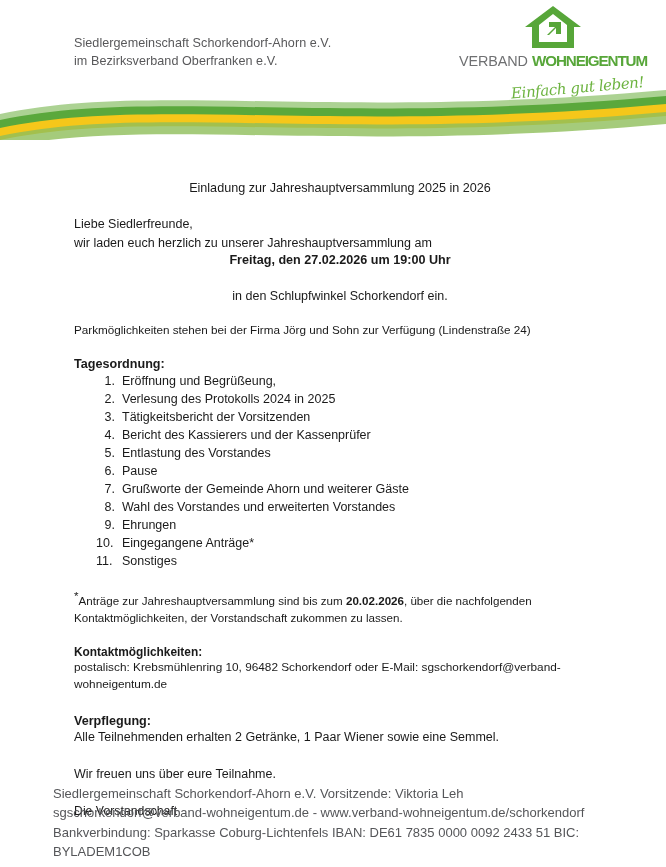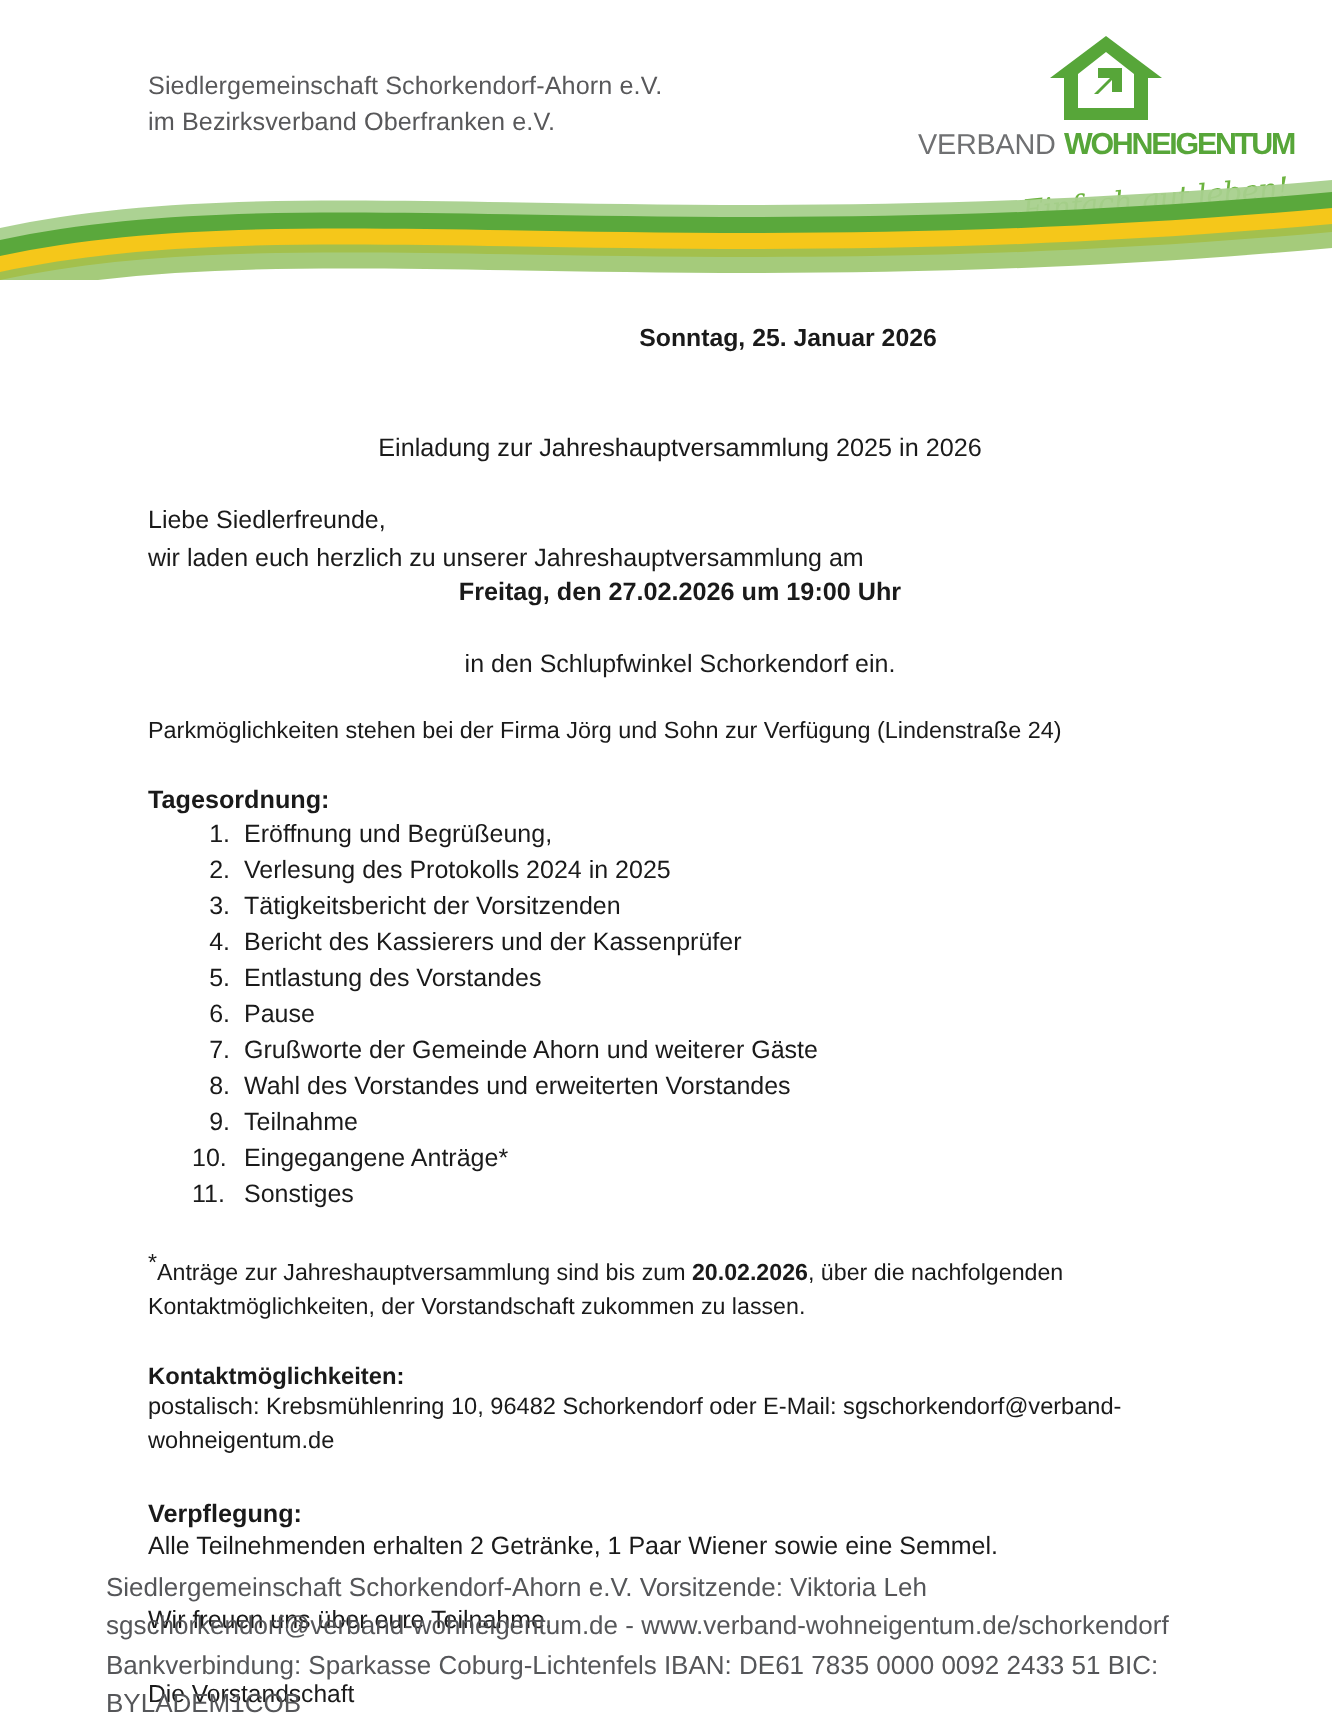--- a/index.html
+++ b/index.html
@@ -34,21 +34,21 @@
     font-size: 12.6px;
     color: #58585a;
     white-space: nowrap;
     letter-spacing: 0.05px;
   }
 
   
   .logo-block {
     position: absolute;
     right: 18px;
-    top: 16px;
+    top: 4px;
     width: 190px;
     text-align: center;
   }
   .house-icon {
     display: block;
     margin: 0 auto;
     width: 62px;
     height: 47px;
   }
   .logo-wordmark {
@@ -238,21 +238,20 @@
   <svg class="wave" viewBox="0 0 666 56" preserveAspectRatio="none">
     <path d="M0,30 C150,-2 330,36 666,6 L666,20 C330,50 150,12 0,44 Z" fill="#a8d08d" opacity="0.95"></path>
     <path d="M0,36 C150,4 330,42 666,12 L666,22 C330,52 150,14 0,46 Z" fill="#5aa83c"></path>
     <path d="M0,44 C150,12 330,50 666,20 L666,32 C330,62 150,24 0,56 Z" fill="#f5c71a"></path>
     <path d="M0,52 C150,20 330,58 666,28 L666,40 C330,70 150,32 0,64 Z" fill="#8fbe5a" opacity="0.8"></path>
   </svg>
 </header>
 
 <main class="sheet">
 
-  <div class="date-line">Sonntag, 25. Januar 2026</div>
 
   <h1 class="invite-title">Einladung zur Jahreshauptversammlung 2025 in 2026</h1>
 
   <div class="body-text greeting">
     <div class="line">Liebe Siedlerfreunde,</div>
     <div class="line">wir laden euch herzlich zu unserer Jahreshauptversammlung am</div>
   </div>
 
   <div class="meeting-when">Freitag, den 27.02.2026 um 19:00 Uhr</div>
 
@@ -290,21 +289,21 @@
     <li class="agenda-item">
       <span class="agenda-num">7.</span>
       <span>Grußworte der Gemeinde Ahorn und weiterer Gäste</span>
     </li>
     <li class="agenda-item">
       <span class="agenda-num">8.</span>
       <span>Wahl des Vorstandes und erweiterten Vorstandes</span>
     </li>
     <li class="agenda-item">
       <span class="agenda-num">9.</span>
-      <span>Teilnahme</span>
+      <span>Ehrungen</span>
     </li>
     <li class="agenda-item">
       <span class="agenda-num wide">10.</span>
       <span>Eingegangene Anträge*</span>
     </li>
     <li class="agenda-item">
       <span class="agenda-num wide">11.</span>
       <span>Sonstiges</span>
     </li>
   </ol>

